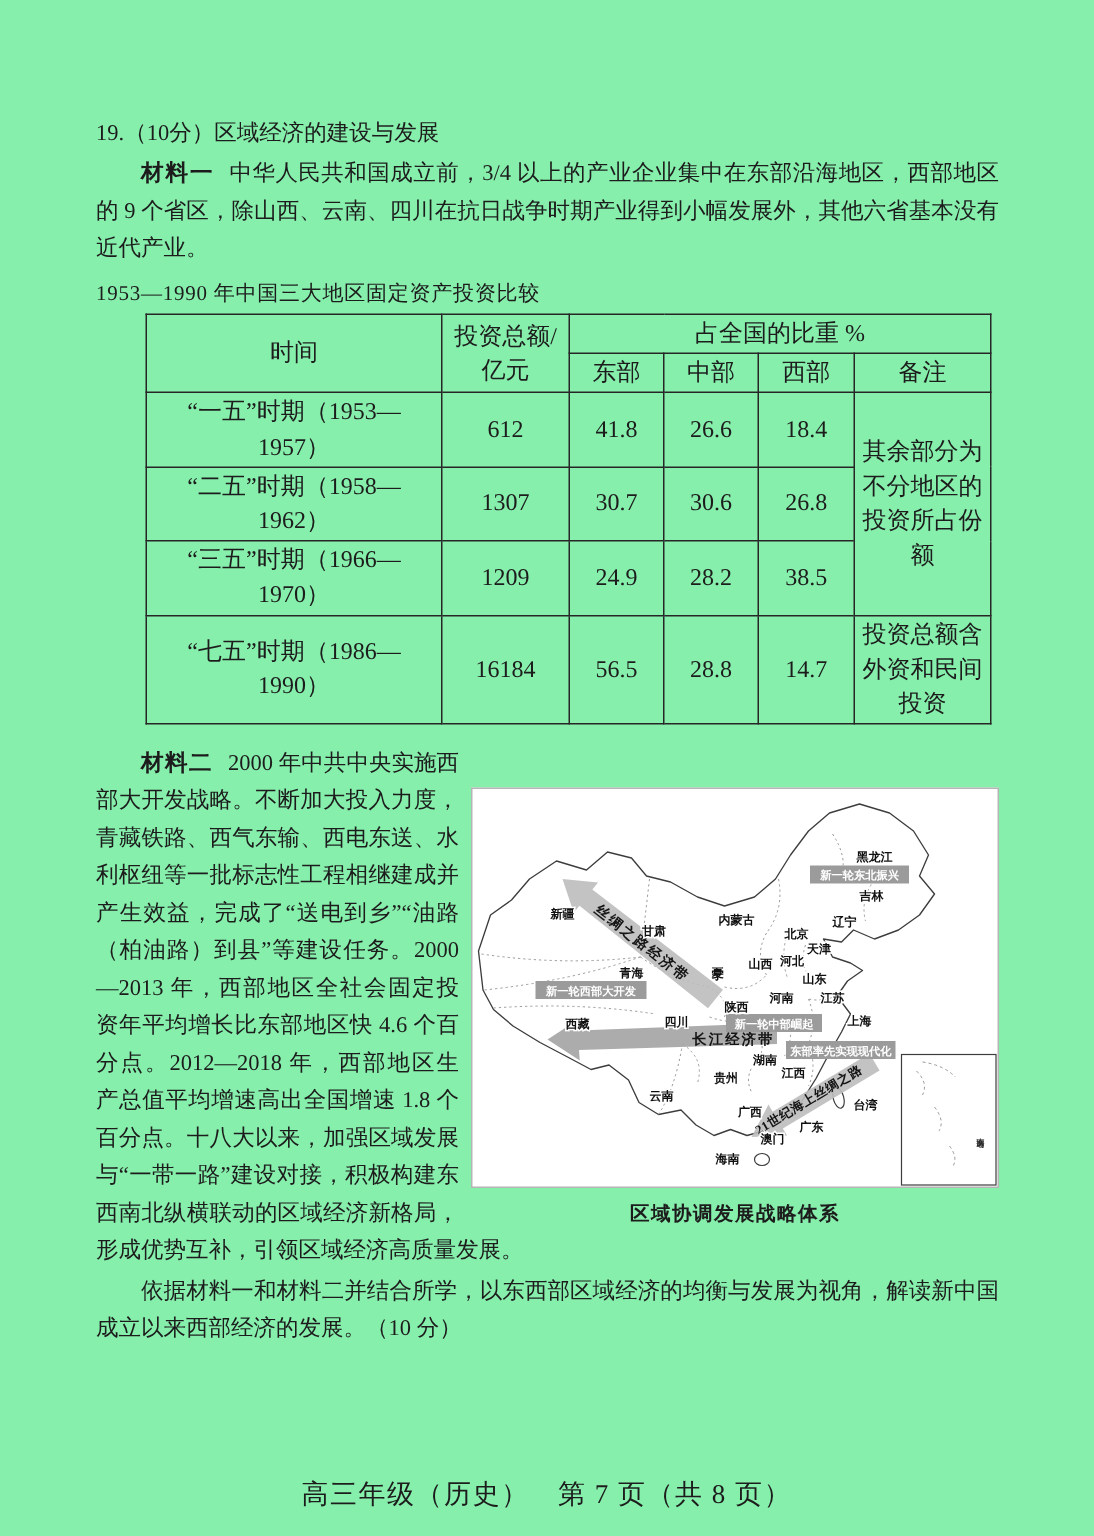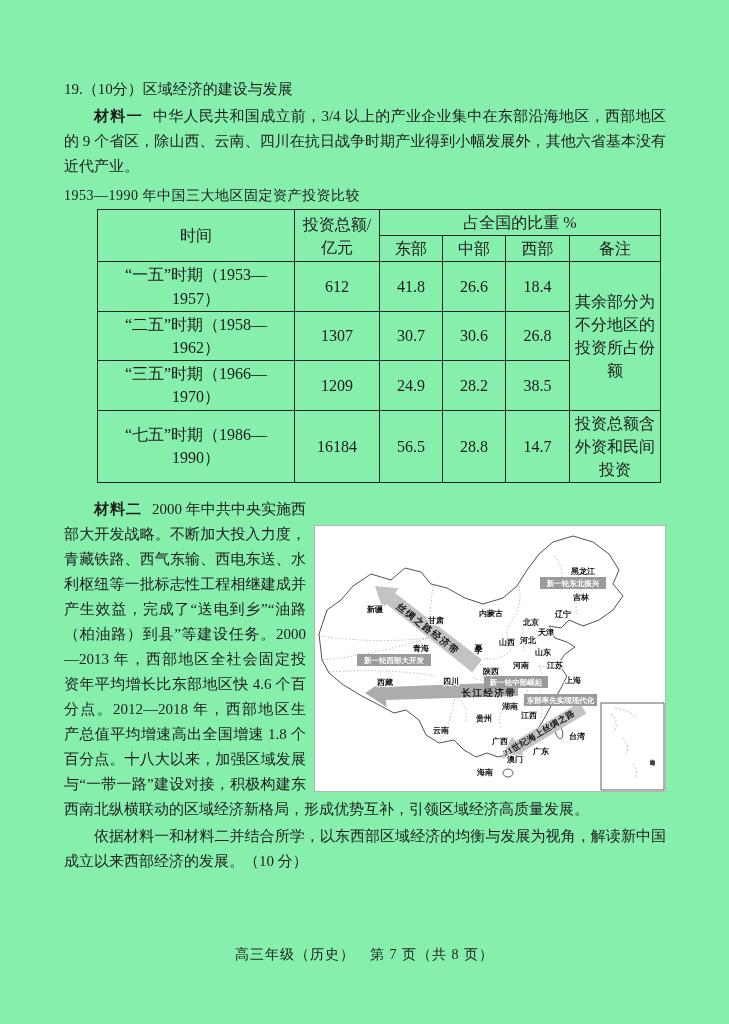--- a/index.html
+++ b/index.html
@@ -16,21 +16,21 @@
   table.inv th,table.inv td{border:1px solid #262626;font-weight:normal;text-align:center;padding:1px 3px;line-height:1.45;}
   table.inv thead tr{height:25px;}
   table.inv tbody tr{height:25px;}
   table.inv tbody tr.tall{height:39px;}
   td.remark{ text-align:left;padding:2px 6px;line-height:1.4; }
   .m2{margin-top:14px;}
   .map-float{float:right;display:block;width:352px;margin-top:28px;margin-left:8px;text-indent:0;}
   .map-frame{border:1px solid #b5b5b5;background:#fff;}
   .map-caption{font-size:13px;font-weight:bold;text-align:center;margin-top:4px;letter-spacing:1px;}
   .question{clear:both;margin-top:2px;}
-  .footer{position:absolute;top:946px;left:0;width:100%;text-align:center;font-size:14px;letter-spacing:1px;}
+  .footer{position:absolute;top:984px;left:0;width:100%;text-align:center;font-size:18px;letter-spacing:1px;}
   svg{display:block;}
   svg text{font-family:"Liberation Serif","DejaVu Serif",serif;}
   .prov{font-size:8px;font-weight:bold;fill:#101010;text-anchor:middle;stroke:#ffffff;stroke-width:2px;paint-order:stroke;}
   .prov-v{writing-mode:tb;glyph-orientation-vertical:0;}
   .sbox{fill:#9b9b9b;}
   .sbox-label{font-size:7.5px;font-weight:bold;fill:#ffffff;text-anchor:middle;}
   .arrow{fill:#bcbcbc;opacity:.9;}
   .arrow2{fill:#a8a8a8;opacity:.95;}
   .arrow-label{font-size:9.5px;font-weight:bold;fill:#141414;text-anchor:middle;letter-spacing:1.5px;}
   .arrow-label-sm{font-size:8.5px;font-weight:bold;fill:#141414;text-anchor:middle;letter-spacing:.5px;}
@@ -199,20 +199,21 @@
 
           <g>
             <rect class="inset" x="286" y="177" width="63" height="87"></rect>
             <path class="inset-line" d="M296 188 q8 8 4 16"></path>
             <path class="inset-line" d="M308 212 q7 9 3 16"></path>
             <path class="inset-line" d="M318 238 q6 8 2 14"></path>
             <path class="inset-line" d="M300 182 q14 2 22 10"></path>
             <text class="inset-label" x="338" y="228">南海诸岛</text>
           </g>
         </svg>
+        <span class="map-caption" style="display:block">区域协调发展战略体系</span>
       </span><span class="mlabel">材料二</span><span>2000 年中共中央实施西部大开发战略。不断加大投入力度，青藏铁路、西气东输、西电东送、水利枢纽等一批标志性工程相继建成并产生效益，完成了“送电到乡”“油路（柏油路）到县”等建设任务。2000—2013 年，西部地区全社会固定投资年平均增长比东部地区快 4.6 个百分点。2012—2018 年，西部地区生产总值平均增速高出全国增速 1.8 个百分点。十八大以来，加强区域发展与“一带一路”建设对接，积极构建东西南北纵横联动的区域经济新格局，形成优势互补，引领区域经济高质量发展。</span></p>
 
     <p class="para question">依据材料一和材料二并结合所学，以东西部区域经济的均衡与发展为视角，解读新中国成立以来西部经济的发展。（10 分）</p>
 
   </div>
 
   <div class="footer">高三年级（历史）　第 7 页（共 8 页）</div>
 </div>
 
 </body></html>

